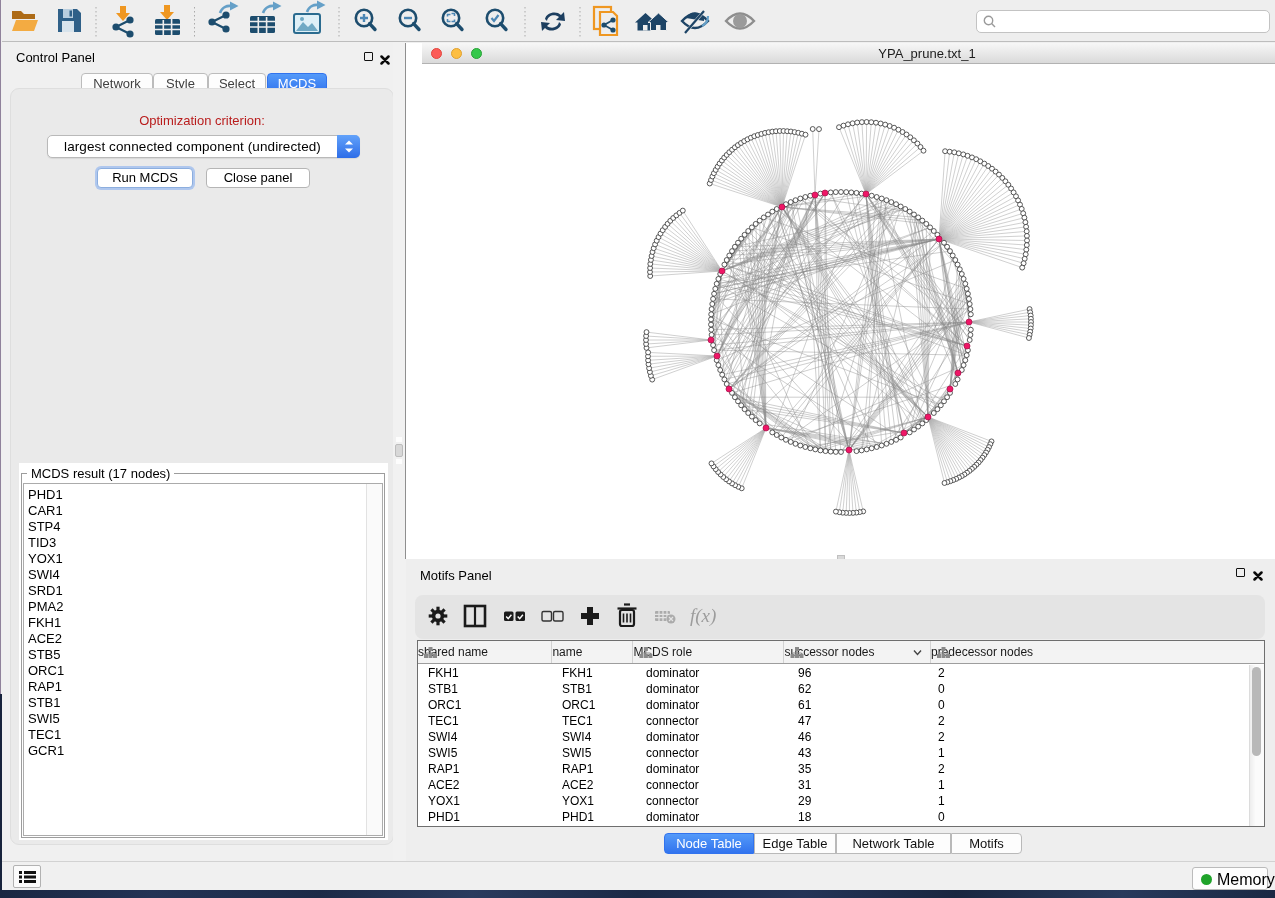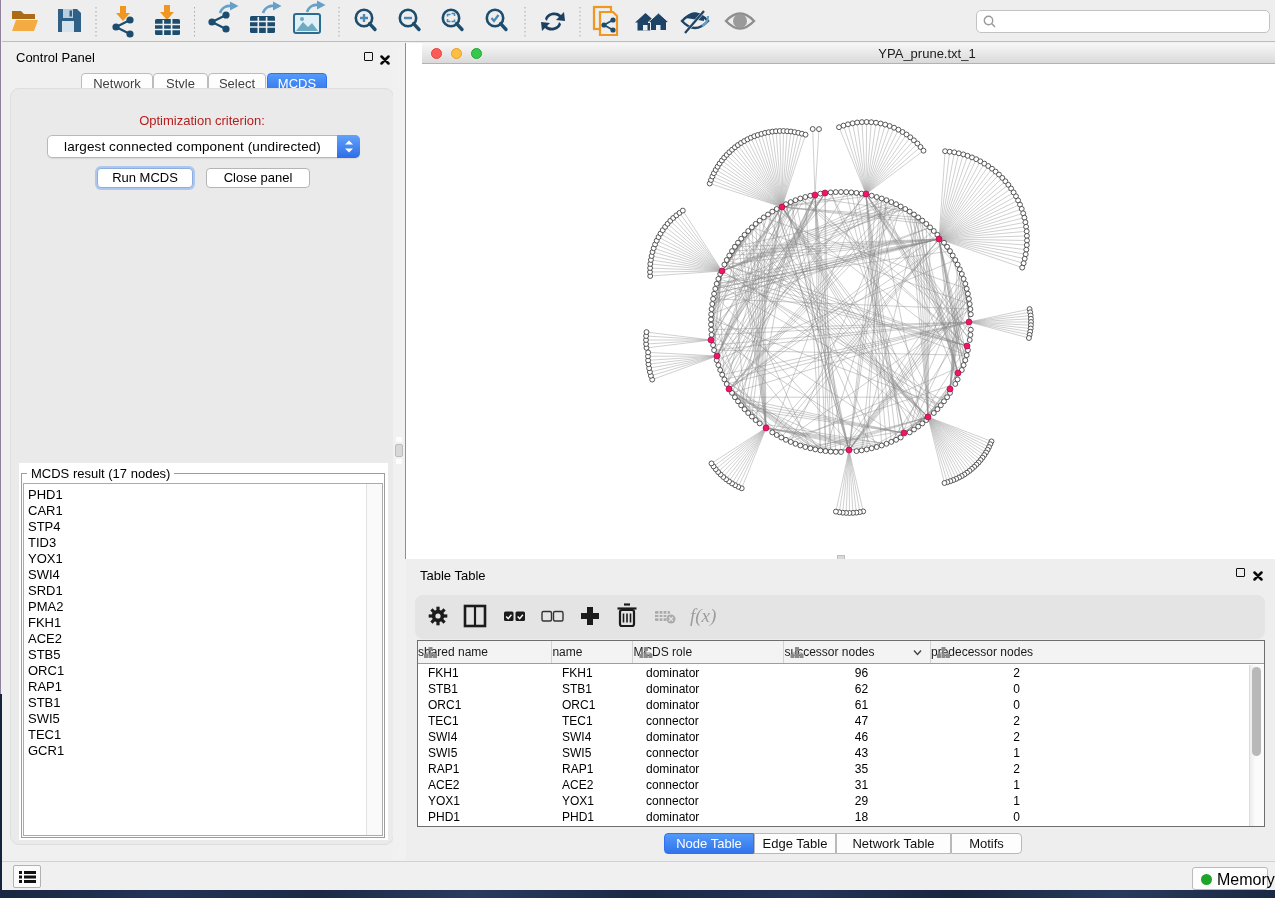--- a/index.html
+++ b/index.html
@@ -50,21 +50,21 @@
 #hhandle{left:836px;top:555px;width:8px;height:6px;background:#d9d9d9;border:1px solid #c0c0c0;}
 
 #tablepanel{left:405px;top:559px;width:870px;height:302px;background:#eeeeee;}
 #tp-title{left:14px;top:9px;width:200px;height:16px;font-size:13px;color:#000;}
 #tp-toolbar{left:9px;top:36px;width:850px;height:44px;background:#e4e4e4;border-radius:8px;}
 #tbl{left:11px;top:81px;width:848px;height:187px;background:#fff;border:1px solid #6e6e6e;}
 #tblhead{left:0;top:0;width:846px;height:23px;background:#f3f3f3;border-bottom:1px solid #9d9d9d;}
 .hcell{position:absolute;top:0;height:22px;border-right:1px solid #d2d2d2;font-size:12px;color:#1a1a1a;line-height:22px;}
 .hlast{border-right:none;}
 .rowtxt{position:absolute;font-size:12px;color:#000;height:16px;line-height:16px;}
-.num{text-align:center;}
+.num{text-align:left;}
 #tscroll{left:831px;top:24px;width:15px;height:161px;background:linear-gradient(90deg,#ededed,#fbfbfb 40%);border-left:1px solid #dcdcdc;}
 #tthumb{left:834px;top:26px;width:9px;height:89px;background:#b8b8b8;border-radius:4.5px;}
 
 .btab{position:absolute;top:274px;height:21px;background:#fdfdfd;border:1px solid #b9b9b9;font-size:13px;color:#111;
  text-align:center;line-height:19px;}
 .btab.active{background:linear-gradient(#549af9,#3173ee);color:#fff;border-color:#3173ee;}
 
 #statusbar{left:1px;top:861px;width:1274px;height:29px;background:#f0f0f0;border-top:1px solid #d2d2d2;}
 #listbtn{left:11px;top:3px;width:28px;height:23px;background:#fbfbfb;border:1px solid #b2b2b2;border-radius:2px;}
 #membtn{left:1190px;top:5px;width:76px;height:23px;background:#fdfdfd;border:1px solid #bbbbbb;border-radius:3px;font-size:12px;color:#000;}
@@ -557,21 +557,21 @@
             <circle cx="522" cy="353" r="3.0"></circle>
             <circle cx="360" cy="364" r="3.0"></circle>
             <circle cx="498" cy="369" r="3.0"></circle>
             <circle cx="443" cy="386" r="3.0"></circle>
           </g>
         </svg></div>
 </div>
 <div id="hhandle" class="abs"></div>
 
 <div id="tablepanel" class="abs">
-  <div id="tp-title" class="abs">Table Table</div>
+  <div id="tp-title" class="abs">Motifs Panel</div>
   <div class="abs winbtn-sq" style="left:830px;top:9px;"></div>
   <div class="abs" style="left:847px;top:8px;"><svg width="10" height="10" viewBox="0 0 10 10">
           <path d="M1.5 1.5L8.5 8.5M8.5 1.5L1.5 8.5" stroke="#0a0a0a" stroke-width="2.5" stroke-linecap="round"></path>
         </svg></div>
   <div id="tp-toolbar" class="abs"></div>
   <svg class="abs" style="left:9px;top:36px" width="850" height="44" viewBox="0 0 850 44">
         <g transform="translate(23,21)">
           <circle r="6.2" fill="#1b1b1b"></circle>
           <rect x="-1.6" y="-9.3" width="3.2" height="4.4" fill="#1b1b1b" transform="rotate(0)"></rect>
           <rect x="-1.6" y="-9.3" width="3.2" height="4.4" fill="#1b1b1b" transform="rotate(45)"></rect>

